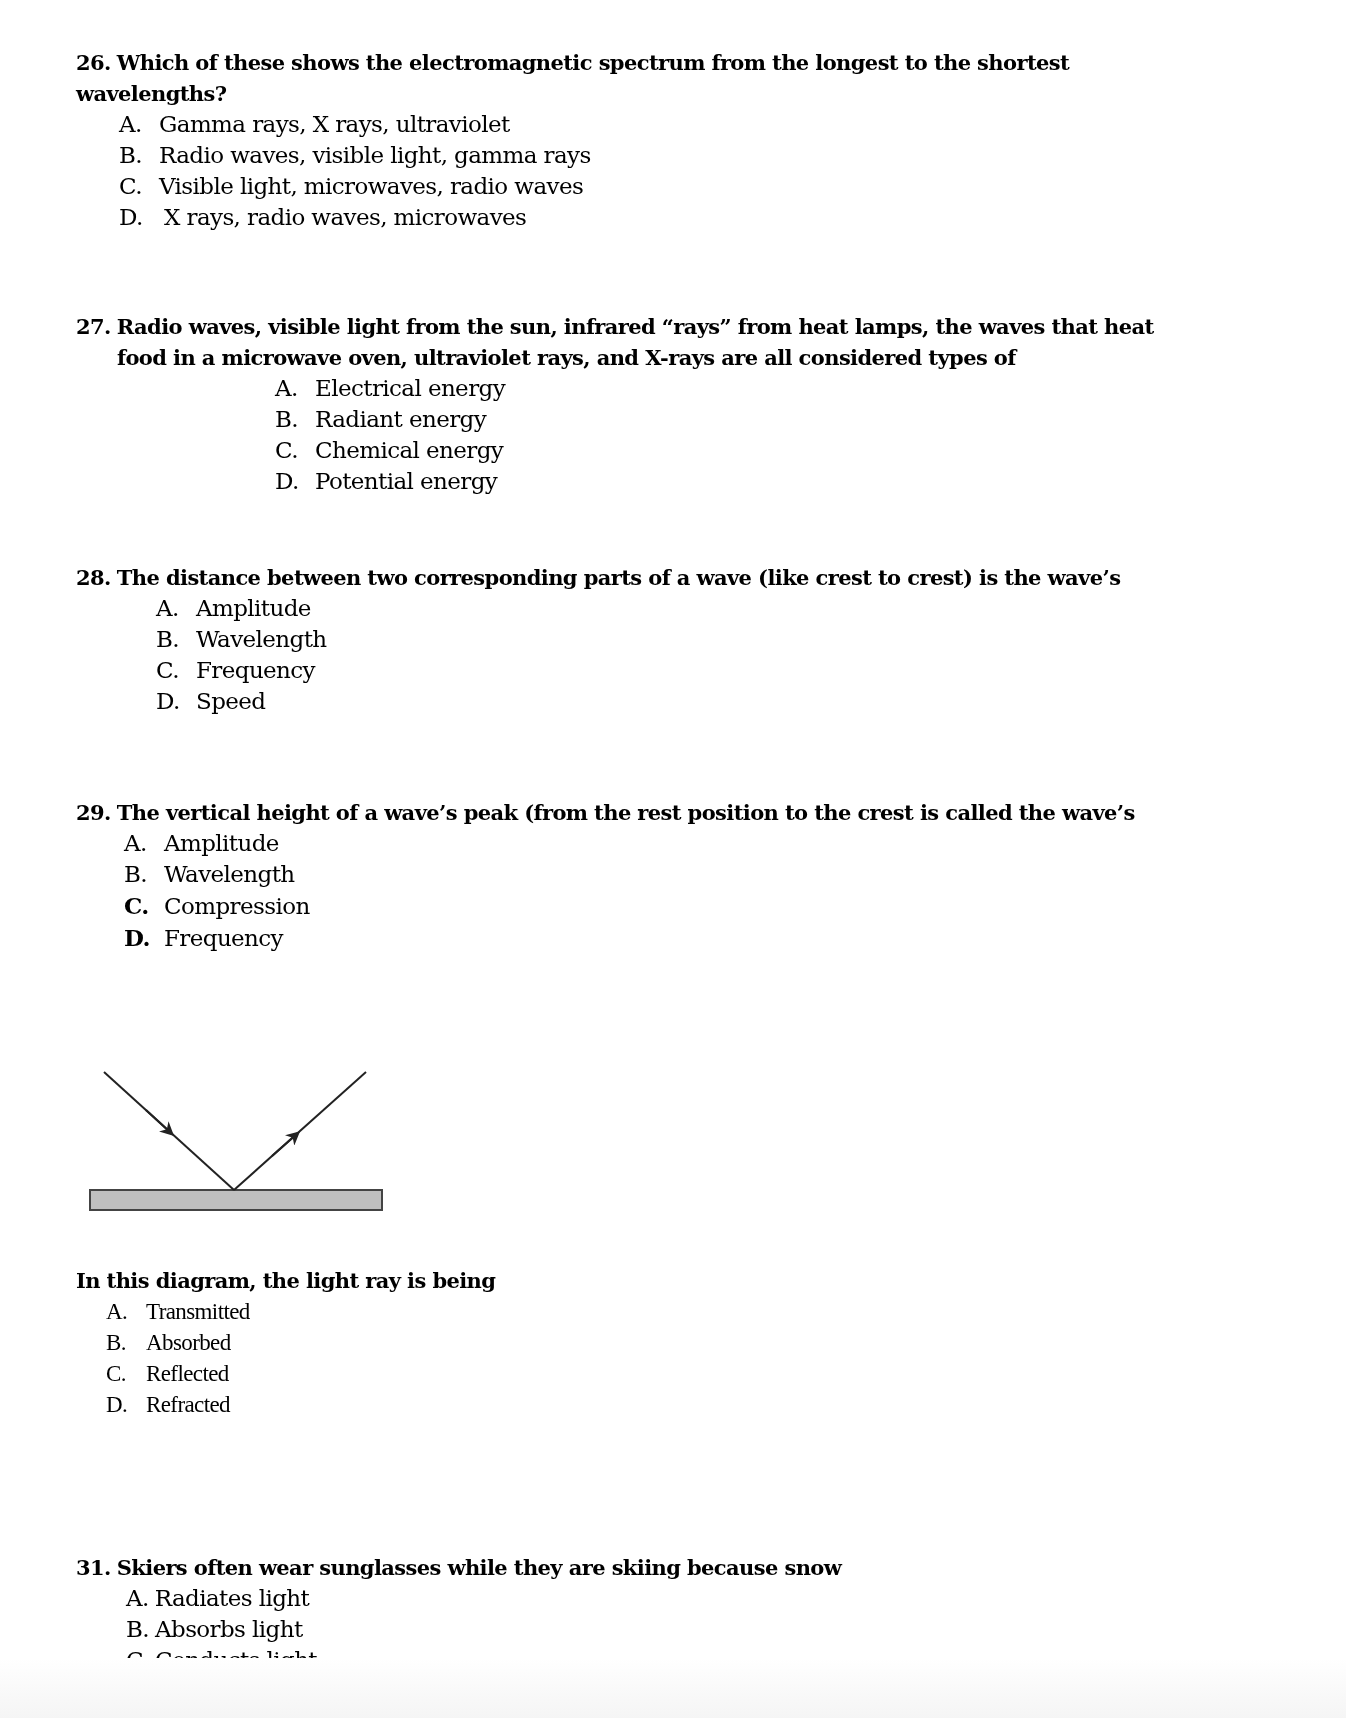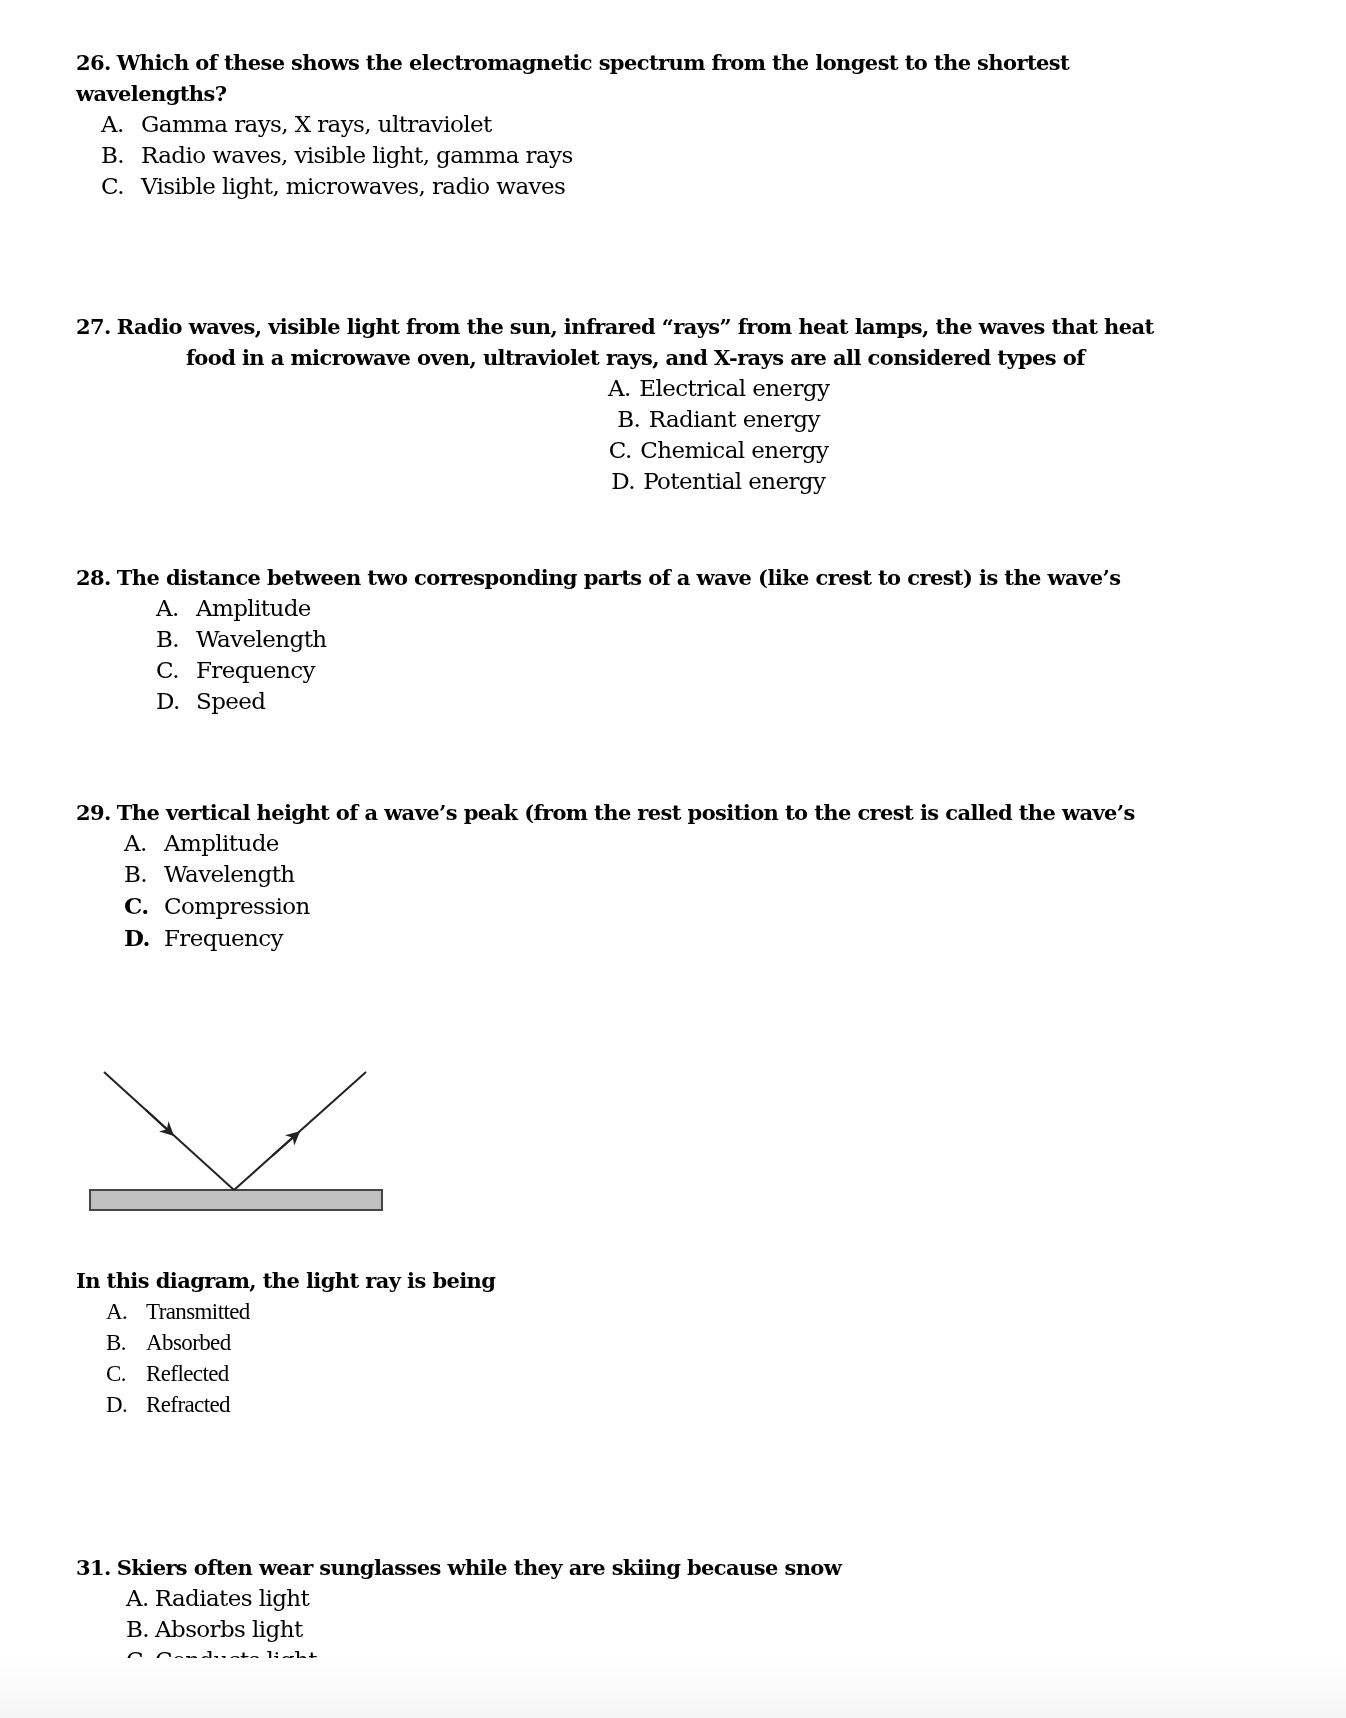--- a/index.html
+++ b/index.html
@@ -61,23 +61,23 @@
     }
     .opt .letter.bold {
       font-weight: bold;
     }
     .opt.tight .letter {
       width: auto;
       margin-right: 6px;
     }
 
     #q26 { top: 47px; }
-    #q26 .opts { margin-left: 25px; }
+    #q26 .opts { margin-left: 43px; }
 
-    #q27 { top: 311px; text-align: center; }
+    #q27 { top: 311px; }
     #q27 .stem .cont { padding-left: 41px; }
     #q27 .opts { margin-left: 199px; }
 
     #q28 { top: 562px; }
     #q28 .opts { margin-left: 80px; }
 
     #q29 { top: 797px; }
     #q29 .opts { margin-left: 48px; }
 
     #q30 { top: 995px; }
@@ -103,20 +103,21 @@
 
   <div class="q" id="q26">
     <div class="stem">
       <span class="num">26.</span><span>Which of these shows the electromagnetic spectrum from the longest to the shortest</span>
       <span class="cont">wavelengths?</span>
     </div>
     <ul class="opts">
       <li class="opt"><span class="letter">A.</span><span>Gamma rays, X rays, ultraviolet</span></li>
       <li class="opt"><span class="letter">B.</span><span>Radio waves, visible light, gamma rays</span></li>
       <li class="opt"><span class="letter">C.</span><span>Visible light, microwaves, radio waves</span></li>
+      <li class="opt"><span class="letter" style="width:45px">D.</span><span>X rays, radio waves, microwaves</span></li>
     </ul>
   </div>
 
   <div class="q" id="q27">
     <div class="stem">
       <span class="num">27.</span><span>Radio waves, visible light from the sun, infrared “rays” from heat lamps, the waves that heat</span>
       <span class="cont">food in a microwave oven, ultraviolet rays, and X-rays are all considered types of</span>
     </div>
     <ul class="opts">
       <li class="opt"><span class="letter">A.</span><span>Electrical energy</span></li>

